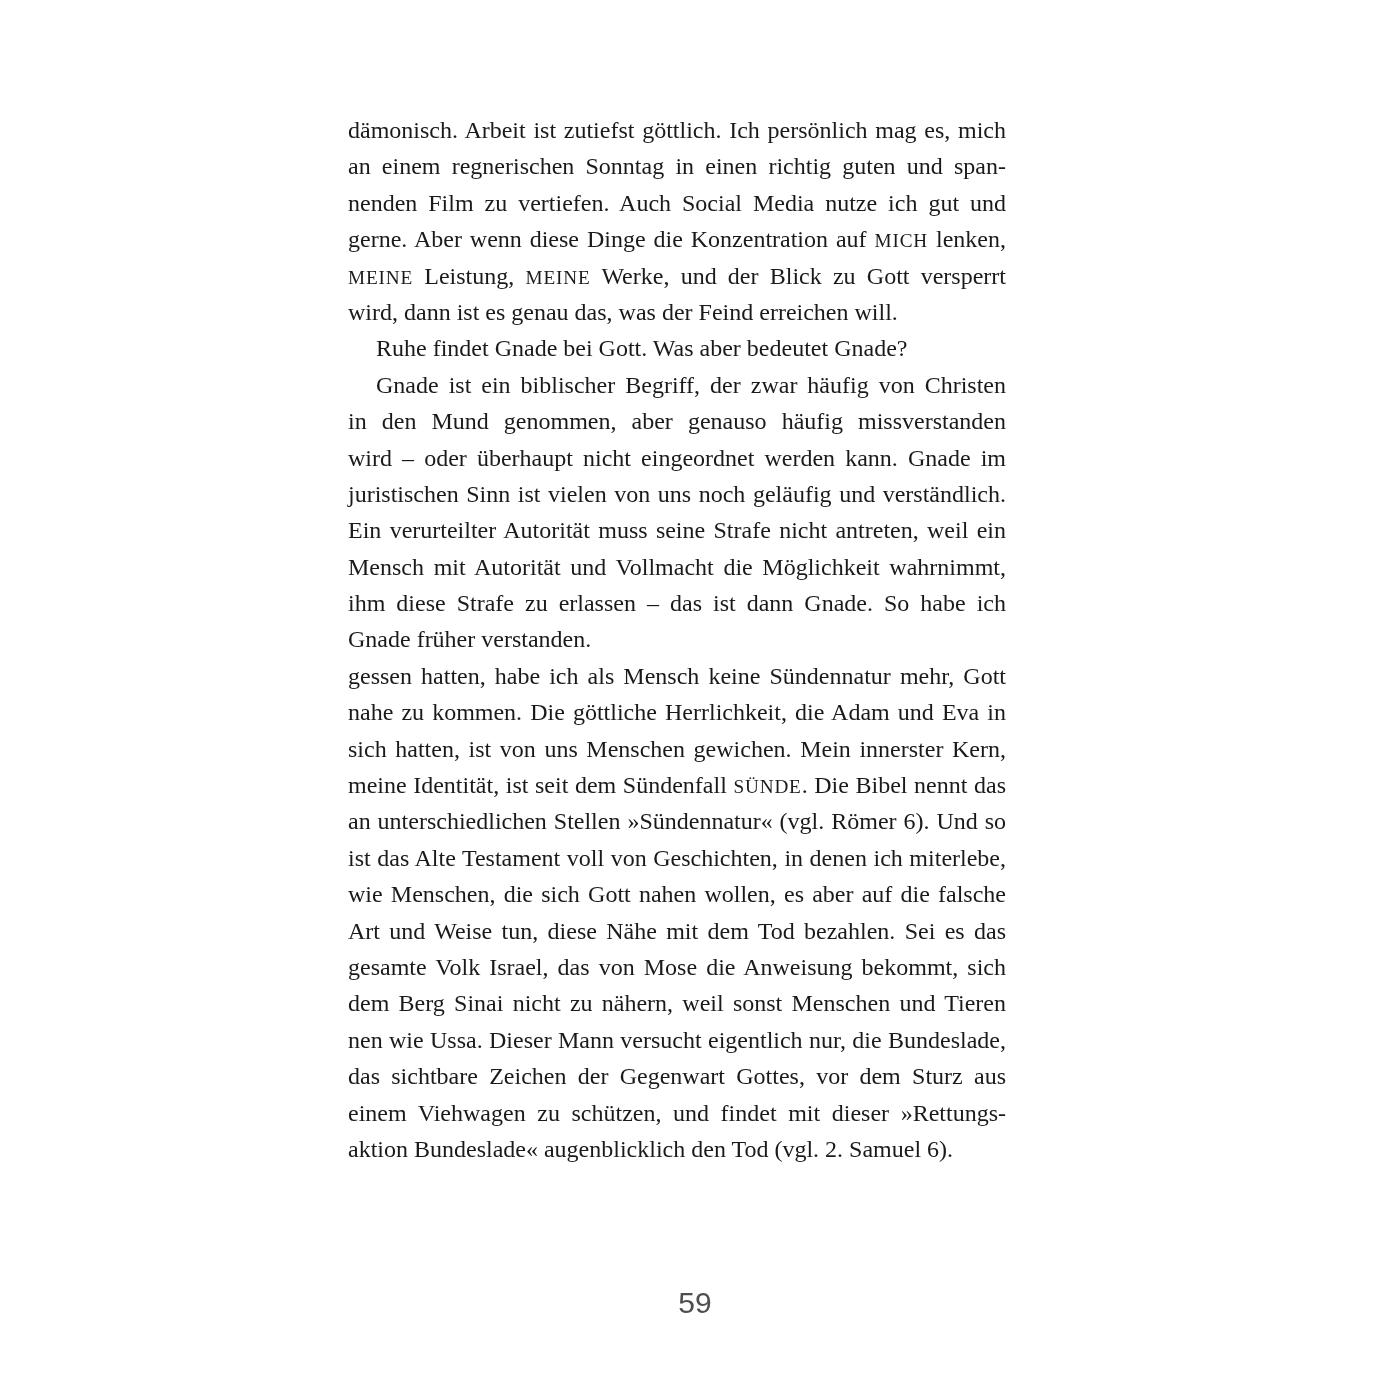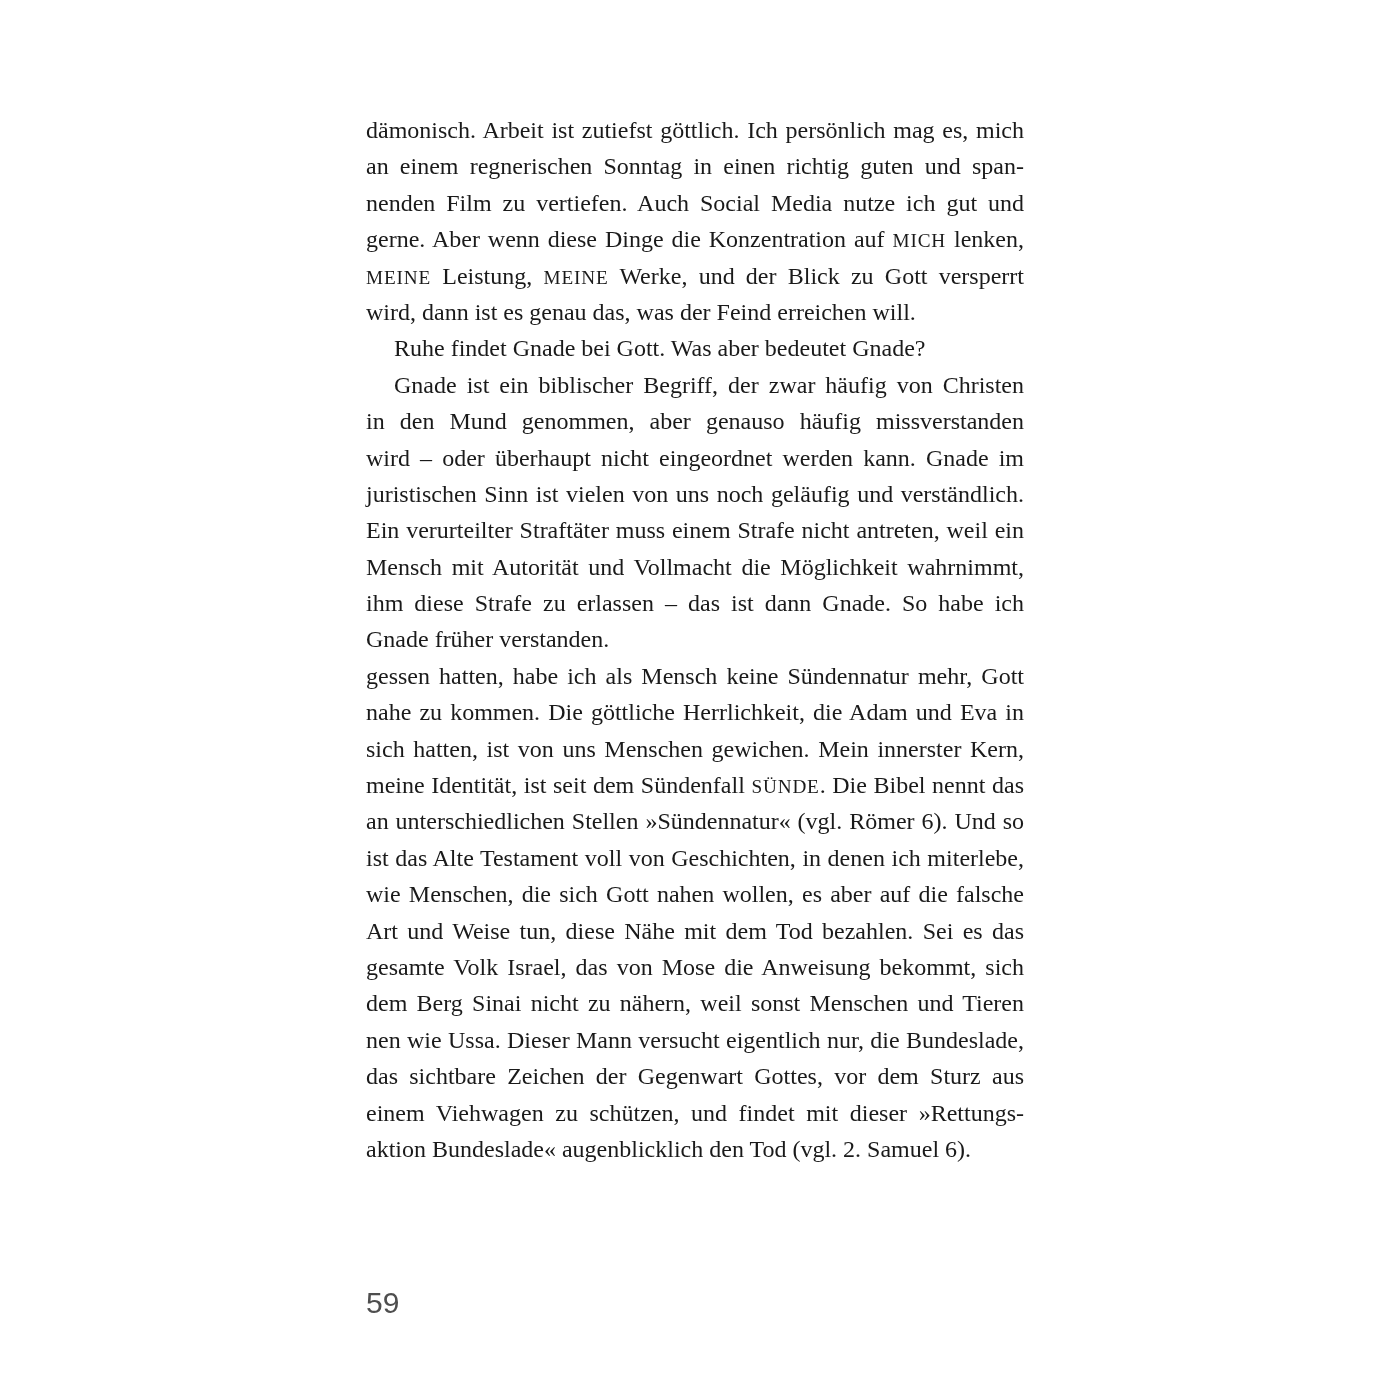--- a/index.html
+++ b/index.html
@@ -11,21 +11,21 @@
     position: relative;
     width: 1400px;
     height: 1400px;
     background: #ffffff;
     font-family: "Liberation Serif", serif;
     color: #1a1a1a;
     overflow: hidden;
   }
   .text-block {
     position: absolute;
-    left: 366px;
+    left: 348px;
     top: 112px;
     width: 658px;
     font-size: 24px;
     line-height: 36.4px;
   }
   .paragraph {
     margin: 0;
     padding: 0;
   }
   .line {
@@ -44,21 +44,21 @@
   }
   .sc {
     font-size: 0.8em;
     letter-spacing: 0.045em;
   }
   .page-number {
     position: absolute;
     left: 366px;
     top: 1288px;
     width: 658px;
-    text-align: left;
+    text-align: center;
     font-family: "Liberation Sans", sans-serif;
     font-size: 30px;
     line-height: 1;
     color: #4e4e4e;
   }
 </style>
 </head>
 <body>
 
 <div class="page" style="background: rgb(255, 255, 255); color: rgb(26, 26, 26);">
@@ -72,21 +72,21 @@
         <div class="line last">wird, dann ist es genau das, was der Feind erreichen will.</div>
       </div>
       <div class="paragraph">
         <div class="line last indent">Ruhe findet Gnade bei Gott. Was aber bedeutet Gnade?</div>
       </div>
       <div class="paragraph">
         <div class="line indent">Gnade ist ein biblischer Begriff, der zwar häufig von Christen</div>
         <div class="line">in den Mund genommen, aber genauso häufig missverstanden</div>
         <div class="line">wird – oder überhaupt nicht eingeordnet werden kann. Gnade im</div>
         <div class="line">juristischen Sinn ist vielen von uns noch geläufig und verständlich.</div>
-        <div class="line">Ein verurteilter Straftäter muss einem Strafe nicht antreten, weil ein</div>
+        <div class="line">Ein verurteilter Autorität muss seine Strafe nicht antreten, weil ein</div>
         <div class="line">Mensch mit Autorität und Vollmacht die Möglichkeit wahrnimmt,</div>
         <div class="line">ihm diese Strafe zu erlassen – das ist dann Gnade. So habe ich</div>
         <div class="line last">Gnade früher verstanden.</div>
       </div>
       <div class="paragraph">
         <div class="line">gessen hatten, habe ich als Mensch keine Sündennatur mehr, Gott</div>
         <div class="line">nahe zu kommen. Die göttliche Herrlichkeit, die Adam und Eva in</div>
         <div class="line">sich hatten, ist von uns Menschen gewichen. Mein innerster Kern,</div>
         <div class="line">meine Identität, ist seit dem Sündenfall <span class="sc">SÜNDE</span>. Die Bibel nennt das</div>
         <div class="line">an unterschiedlichen Stellen »Sündennatur« (vgl. Römer 6). Und so</div>

